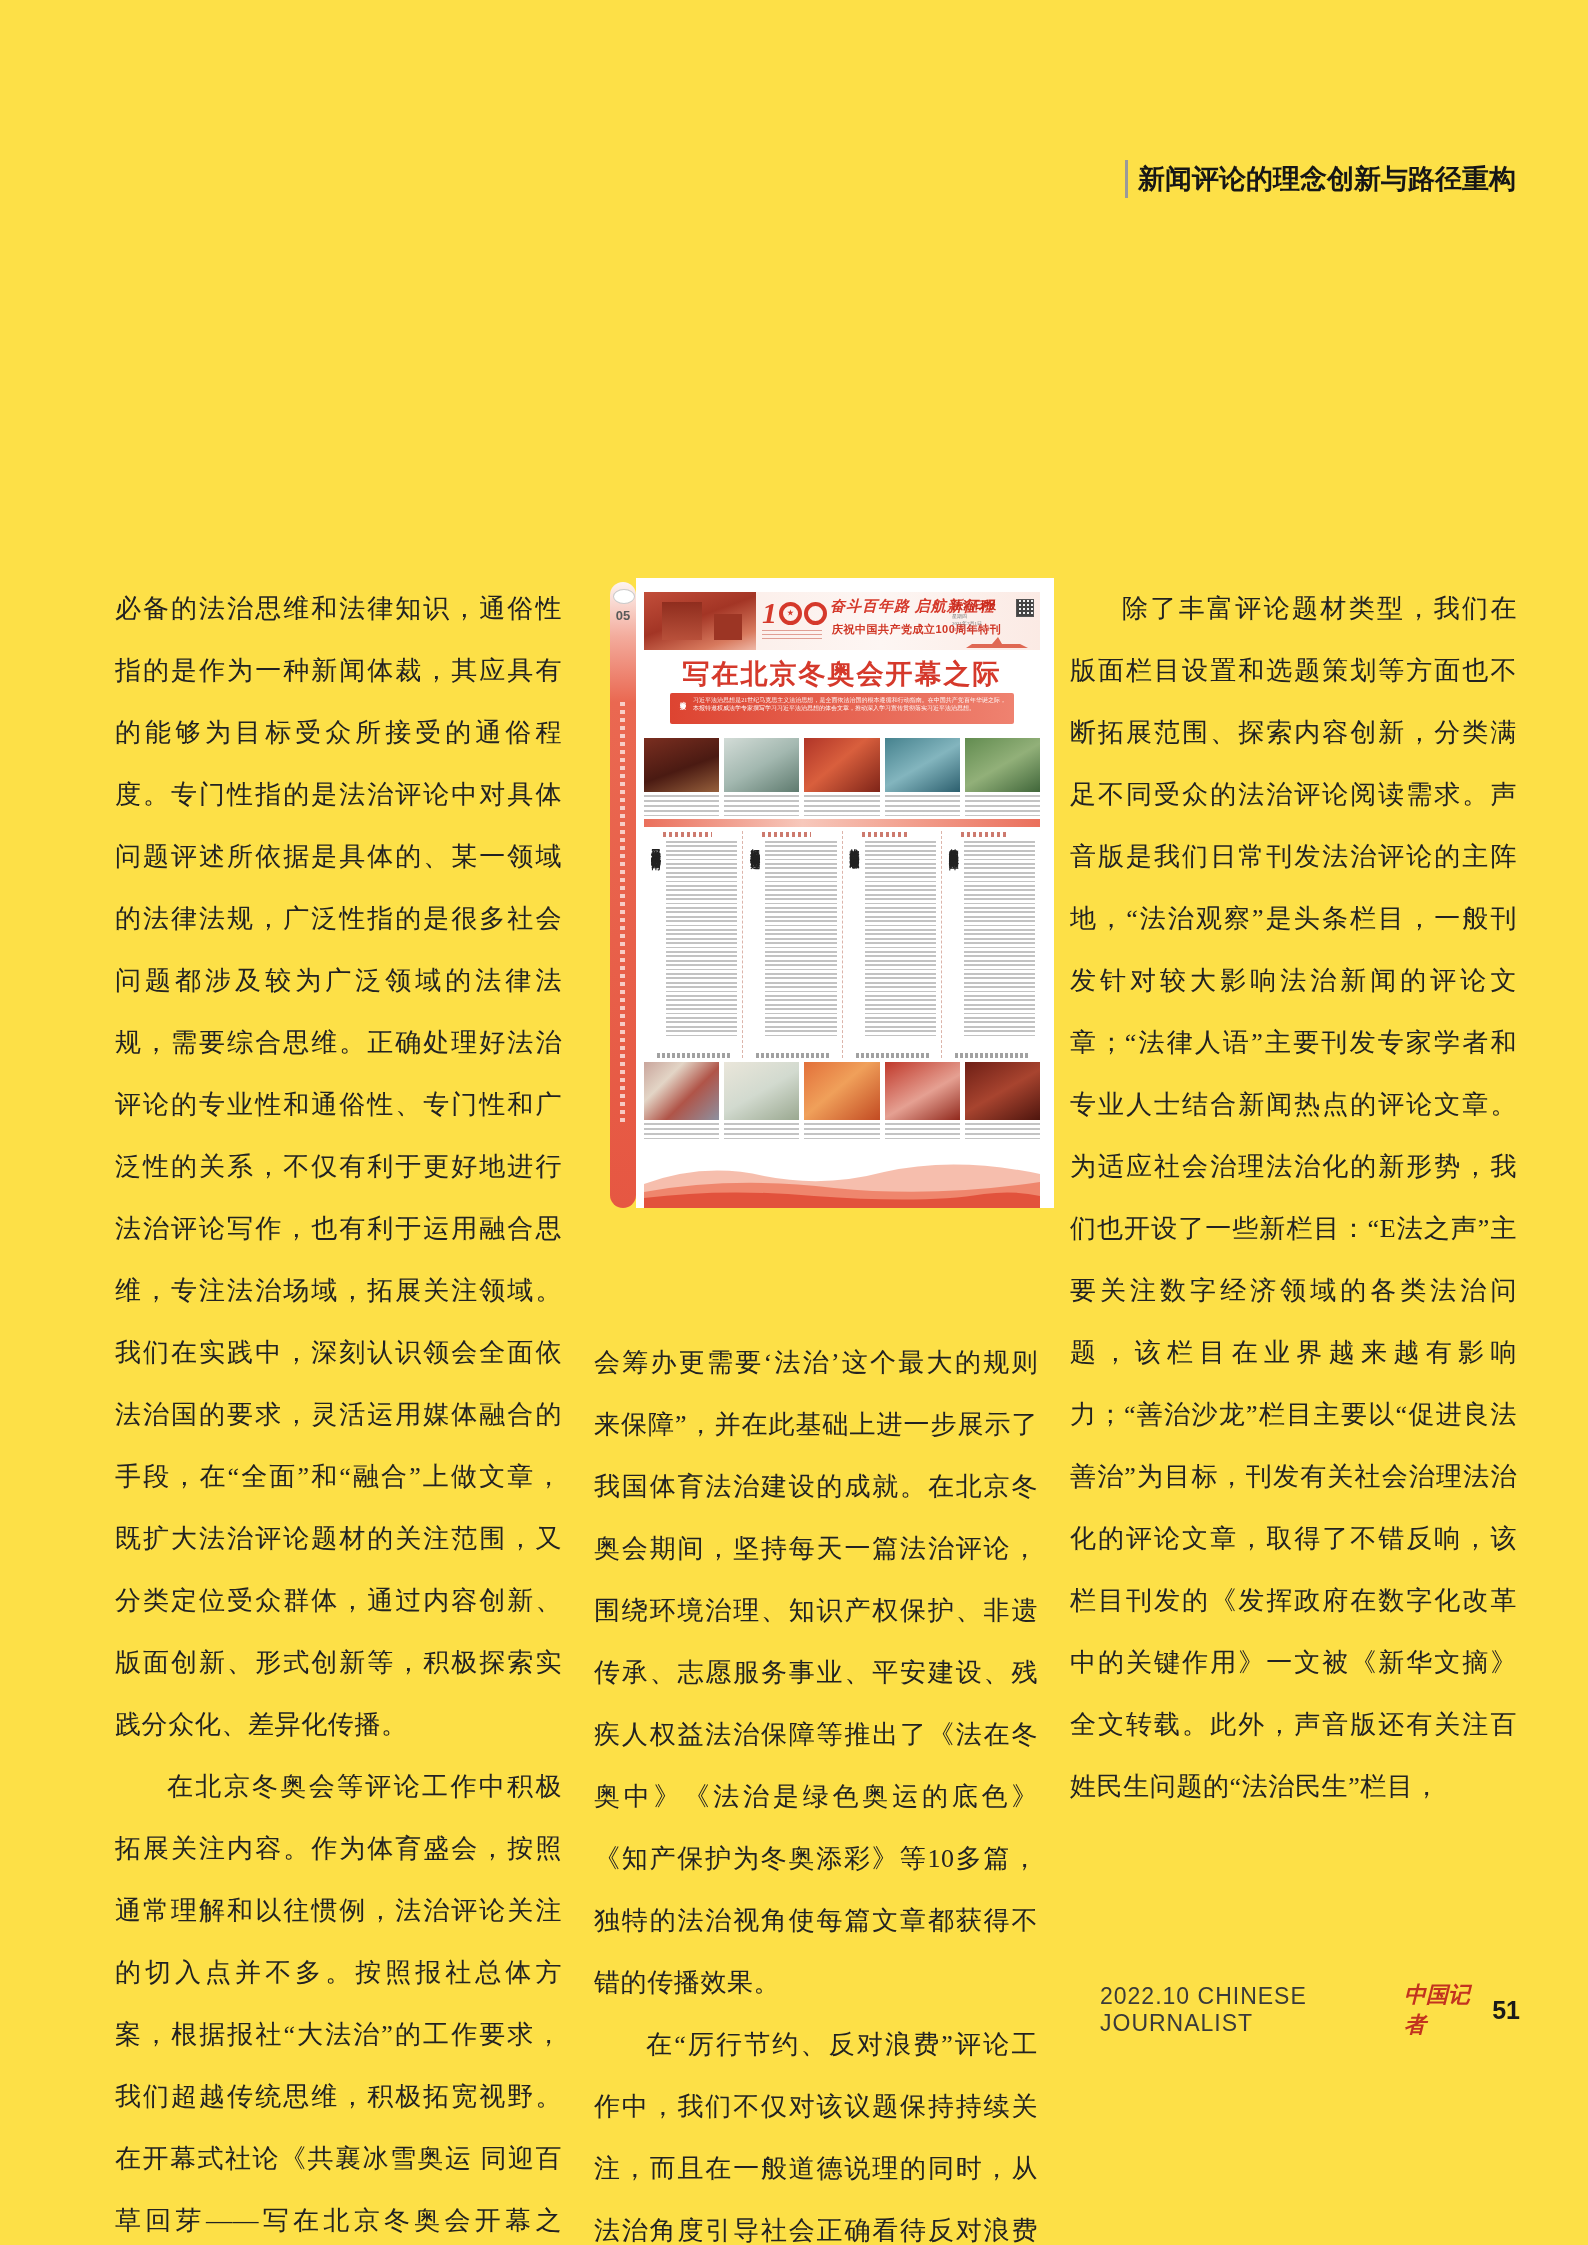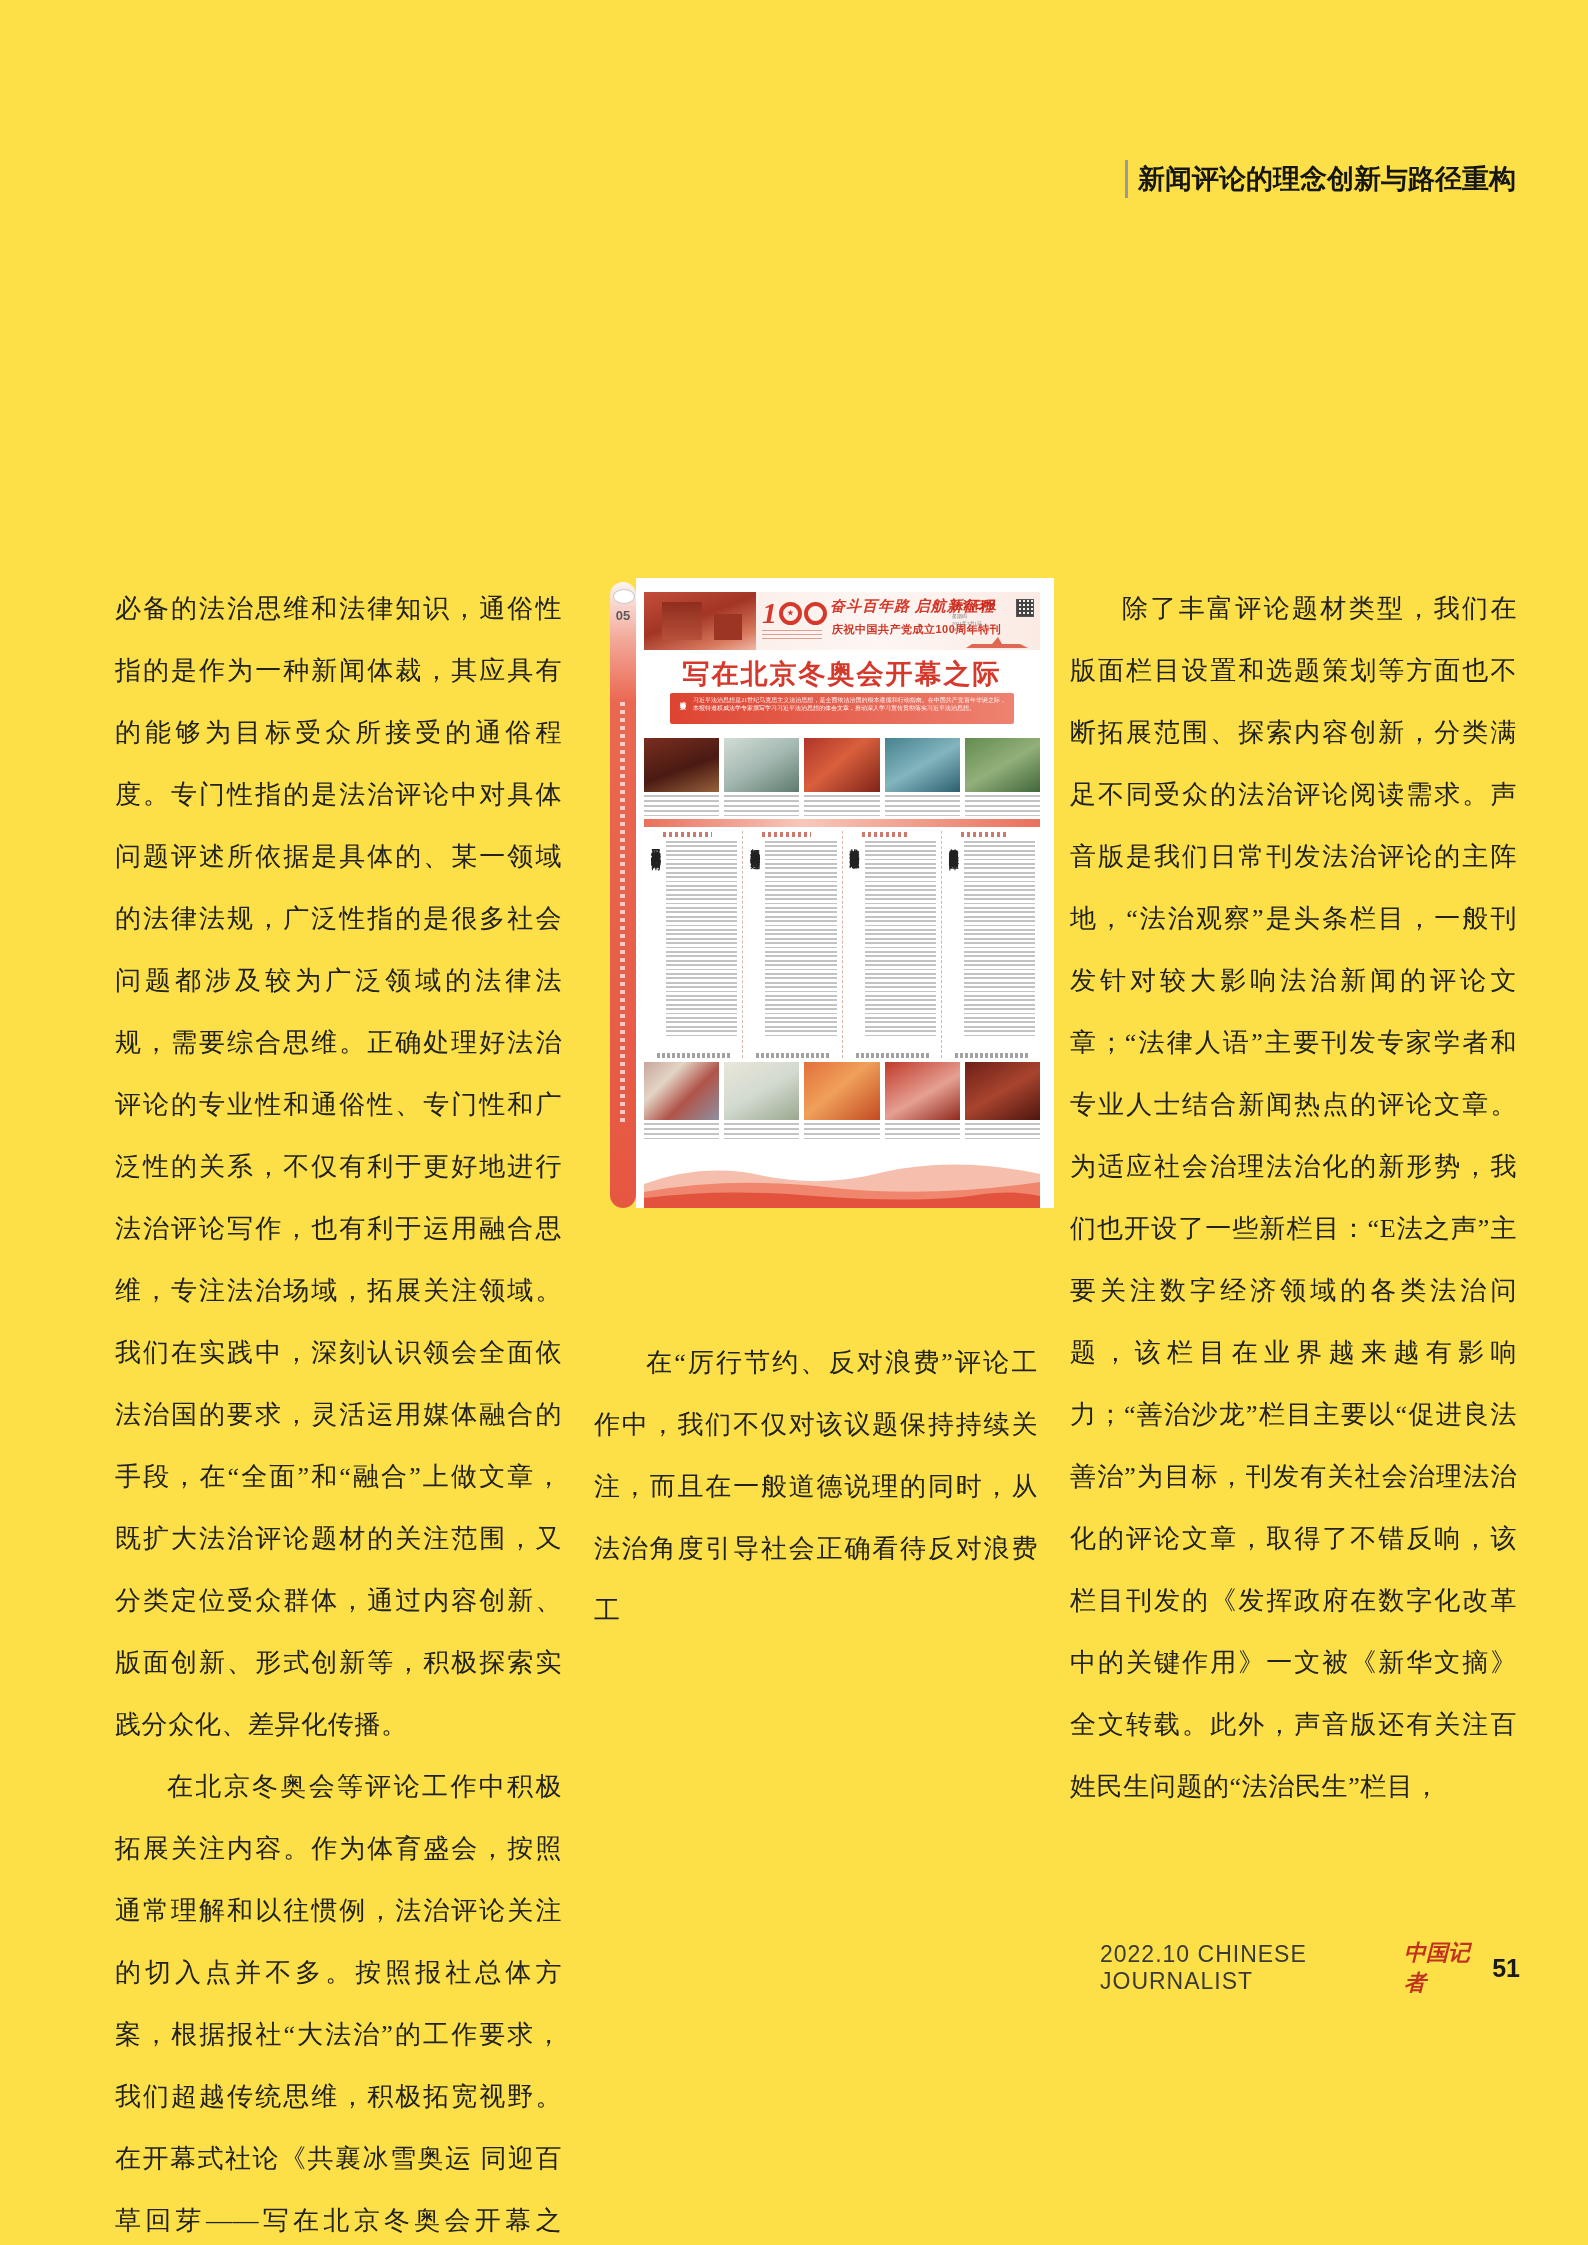--- a/index.html
+++ b/index.html
@@ -123,21 +123,21 @@
     font-family:"Liberation Sans",sans-serif; font-weight:bold;
     font-size:9.5px; letter-spacing:0.6px; color:#222; height:198px; }
   .art .abody { flex:1; margin-left:4px; height:198px;
     background:repeating-linear-gradient(180deg,#aeaeae 0 1.8px,transparent 1.8px 4.4px); opacity:.75; }
   .art .affil { height:5px; width:85%; margin:4px 0 0 8px;
     background:repeating-linear-gradient(90deg,#8a8a8a 0 3px,transparent 3px 5px); opacity:.8; }
 
   .wave { position:absolute; left:8px; top:566px; width:396px; height:64px; }
 
   
-  .footer { position:absolute; top:1948px; left:1100px; width:420px; height:40px;
+  .footer { position:absolute; top:1990px; left:1100px; width:420px; height:40px;
     display:flex; align-items:center; justify-content:flex-end; gap:20px; }
   .footer .issue { font-family:"Liberation Sans","DejaVu Sans",sans-serif;
     font-size:23px; color:#3a3a3a; letter-spacing:1px; }
   .footer .brand { font-family:"Liberation Serif",serif; font-style:italic; font-weight:bold;
     font-size:22px; color:#c2331f; }
   .footer .pageno { font-family:"Liberation Sans",sans-serif; font-weight:bold;
     font-size:25px; color:#1a1a1a; }
 </style>
 </head>
 <body>
@@ -259,20 +259,21 @@
 
       <svg class="wave" viewBox="0 0 396 64" preserveAspectRatio="none">
         <path d="M0 40 Q 60 18 120 32 Q 180 44 240 28 Q 310 12 396 30 L396 64 L0 64 Z" fill="#f3a892" opacity="0.75"></path>
         <path d="M0 48 Q 90 32 190 44 Q 290 54 396 38 L396 64 L0 64 Z" fill="#ee8066" opacity="0.9"></path>
         <path d="M0 54 Q 80 44 170 52 Q 280 60 340 50 Q 370 46 396 52 L396 64 L0 64 Z" fill="#e2523c"></path>
       </svg>
     </div>
   </div>
 
   <div class="bodycol col-mid">
+    <p>会筹办更需要‘法治’这个最大的规则来保障”，并在此基础上进一步展示了我国体育法治建设的成就。在北京冬奥会期间，坚持每天一篇法治评论，围绕环境治理、知识产权保护、非遗传承、志愿服务事业、平安建设、残疾人权益法治保障等推出了《法在冬奥中》《法治是绿色奥运的底色》《知产保护为冬奥添彩》等10多篇，独特的法治视角使每篇文章都获得不错的传播效果。</p>
     <p class="indent">在“厉行节约、反对浪费”评论工作中，我们不仅对该议题保持持续关注，而且在一般道德说理的同时，从法治角度引导社会正确看待反对浪费工</p>
   </div>
 
   <div class="bodycol col-right">
     <p class="indent">除了丰富评论题材类型，我们在版面栏目设置和选题策划等方面也不断拓展范围、探索内容创新，分类满足不同受众的法治评论阅读需求。声音版是我们日常刊发法治评论的主阵地，“法治观察”是头条栏目，一般刊发针对较大影响法治新闻的评论文章；“法律人语”主要刊发专家学者和专业人士结合新闻热点的评论文章。为适应社会治理法治化的新形势，我们也开设了一些新栏目：“E法之声”主要关注数字经济领域的各类法治问题，该栏目在业界越来越有影响力；“善治沙龙”栏目主要以“促进良法善治”为目标，刊发有关社会治理法治化的评论文章，取得了不错反响，该栏目刊发的《发挥政府在数字化改革中的关键作用》一文被《新华文摘》全文转载。此外，声音版还有关注百姓民生问题的“法治民生”栏目，</p>
   </div>
 
   <div class="footer">
     <span class="issue">2022.10 CHINESE JOURNALIST</span>
     <span class="brand">中国记者</span>

